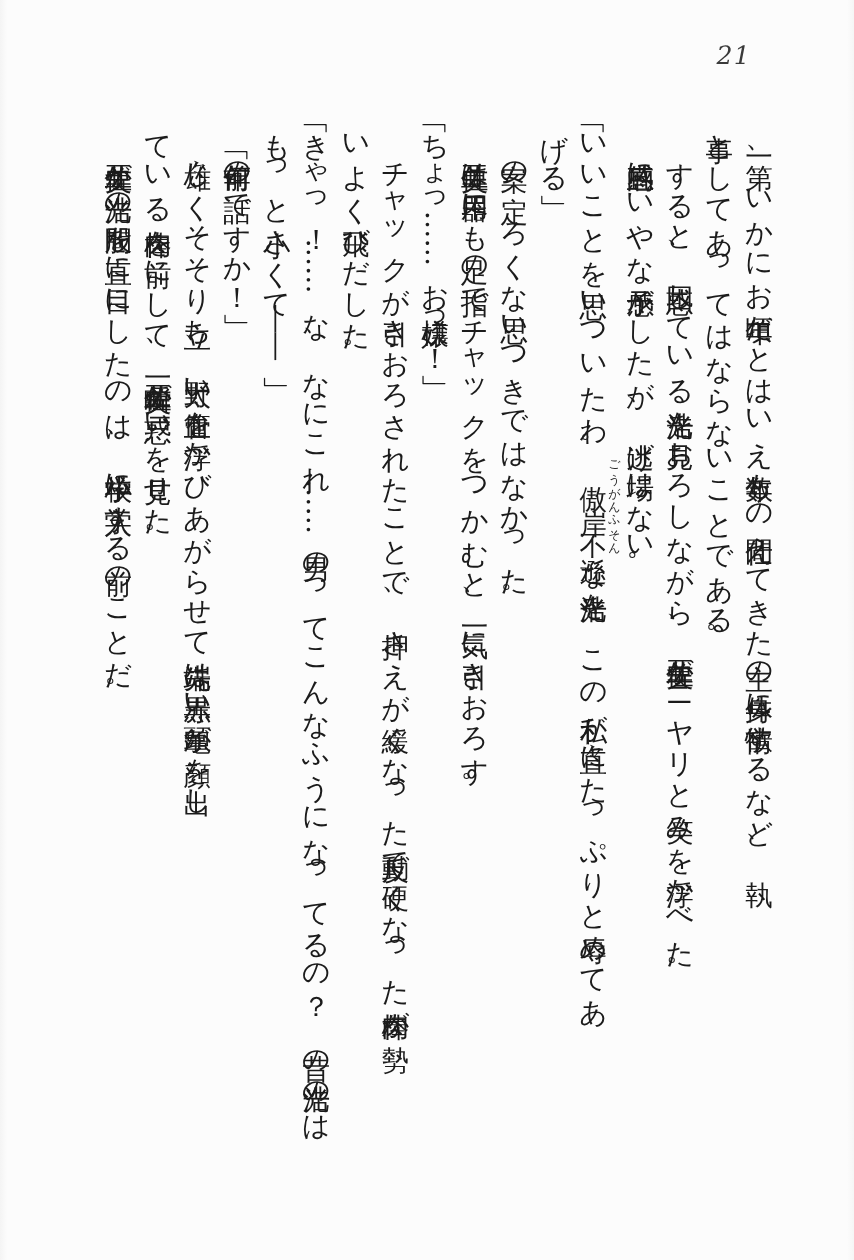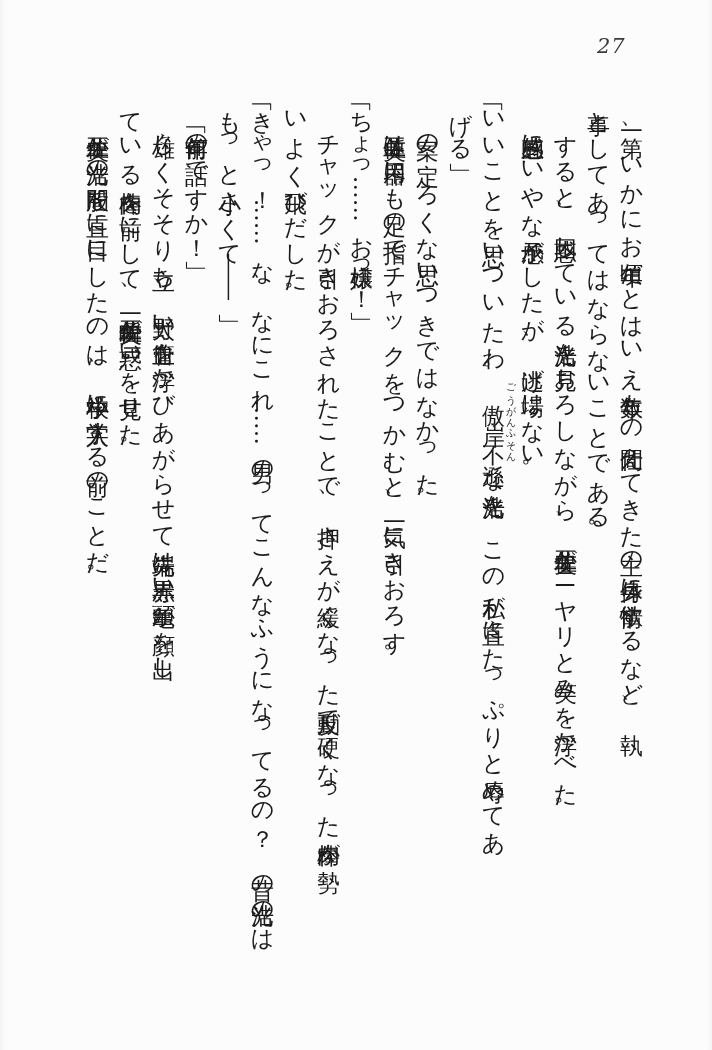--- a/index.html
+++ b/index.html
@@ -55,21 +55,21 @@
   rt {
     font-size: 10px;
     color: #2a2a2a;
     letter-spacing: 0;
   }
 </style>
 </head>
 <body>
 
 <div class="page">
-  <div class="page-number">27</div>
+  <div class="page-number">21</div>
   <div class="text-block">
       <div class="text-line indent">第一、いかにお年頃だとはいえ数年もの間仕えてきた主の身体に欲情するなど、執</div>
       <div class="text-line">事としてあってはならないことである。</div>
       <div class="text-line indent">すると、困惑している浩光を見おろしながら、亜佐美がニヤリと笑みを浮かべた。</div>
       <div class="text-line indent">直感的にいやな予感がしたが、逃げ場はない。</div>
       <div class="text-line">「いいことを思いついたわ。<ruby>傲岸不遜<rt>ごうがんふそん</rt></ruby>な浩光を、この私が直々にたっぷりと辱めてあ</div>
       <div class="text-line">げる」</div>
       <div class="text-line indent">案の定、ろくな思いつきではなかった。</div>
       <div class="text-line indent">亜佐美は器用にも足の指でチャックをつかむと、一気に引きおろす。</div>
       <div class="text-line">「ちょっ……お嬢様っ！」</div>

